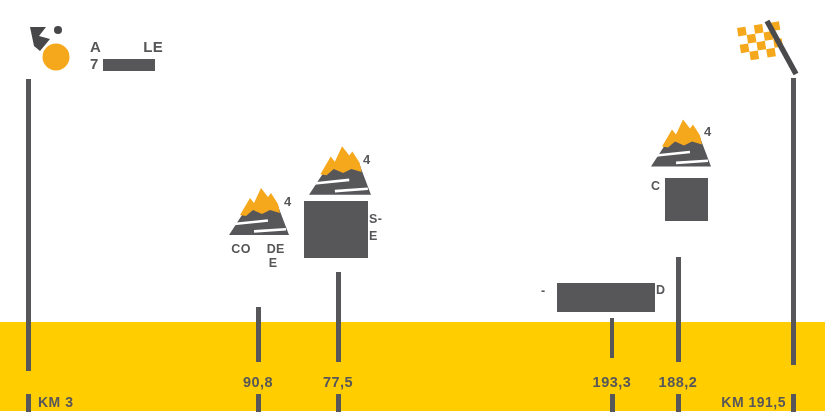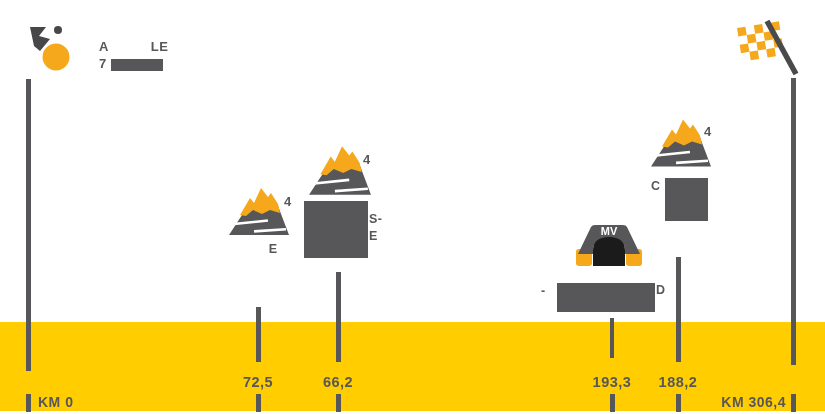--- a/index.html
+++ b/index.html
@@ -19,21 +19,21 @@
   
   .tick{background:#57575a;width:5px;height:18px;top:394px;}
   #t-start{left:26px;} #t-c1{left:256px;} #t-c2{left:336px;}
   #t-tv{left:610px;} #t-c3{left:676px;} #t-finish{left:791px;}
   
   .kmnum{top:374px;width:60px;text-align:center;font-size:14.5px;font-weight:700;letter-spacing:.5px;}
   #km-c1{left:228px;} #km-c2{left:308px;} #km-tv{left:582px;} #km-c3{left:648px;}
   .kmend{top:394px;font-size:14px;font-weight:700;letter-spacing:.5px;}
   #km-start{left:38px;} #km-finish{left:686px;width:100px;text-align:right;}
   
-  .lbl{font-size:13px;font-weight:700;letter-spacing:.4px;line-height:17px;margin-left:9px;}
+  .lbl{font-size:15px;font-weight:700;letter-spacing:.4px;line-height:17px;}
   .small-lbl{font-size:12.5px;font-weight:700;letter-spacing:.3px;}
   #start-label{left:90px;top:38px;}
   #finish-label{left:664px;top:38px;}
   .gap{display:inline-block;height:1px;}
   .g42{width:42px;} .g34{width:34px;} .g16{width:16px;} .g30{width:30px;}
   .redact{background:#57575a;display:inline-block;}
   .redact-abs{background:#57575a;position:absolute;}
   .r-inline{width:52px;height:12px;vertical-align:middle;}
   .r-fin{width:46px;height:12px;vertical-align:middle;}
   #c1-label{left:203px;top:242px;width:110px;text-align:center;}
@@ -76,47 +76,39 @@
   <div class="abs" id="c1-icon">
     <svg width="62" height="52" viewBox="0 0 62 52">
       <polygon points="1,50 14,30 22,18 26,23 33,5 40,14 43,10 50,21 61,50" fill="#57575a"></polygon>
       <polygon points="12,30 22,13 26,18 33,3 40,12 43,8 50,19 52,28 42,25 34,29 25,25 18,31" fill="#F5A81C"></polygon>
       <rect x="6" y="36" width="34" height="2.6" fill="#fff" transform="rotate(-6 23 37)"></rect>
       <rect x="26" y="44" width="32" height="2.6" fill="#fff" transform="rotate(-4 42 45)"></rect>
     </svg>
   </div>
   <div class="abs cat-badge" id="b1">4</div>
   <div class="abs small-lbl" id="c1-label">
+    <div><span>CO</span><span class="gap g16"></span><span>DE</span></div>
     <div><span class="gap g30"></span><span>E</span></div>
   </div>
   <div class="abs vline" id="c1-line"></div>
 
   <div class="abs" id="c2-icon">
     <svg width="64" height="54" viewBox="0 0 62 52">
       <polygon points="1,50 14,30 22,18 26,23 33,5 40,14 43,10 50,21 61,50" fill="#57575a"></polygon>
       <polygon points="12,30 22,13 26,18 33,3 40,12 43,8 50,19 52,28 42,25 34,29 25,25 18,31" fill="#F5A81C"></polygon>
       <rect x="6" y="36" width="34" height="2.6" fill="#fff" transform="rotate(-6 23 37)"></rect>
       <rect x="26" y="44" width="32" height="2.6" fill="#fff" transform="rotate(-4 42 45)"></rect>
     </svg>
   </div>
   <div class="abs cat-badge" id="b2">4</div>
   <div class="abs redact-abs" id="c2-redact"></div>
   <div class="abs small-lbl" id="c2-frag1">S-</div>
   <div class="abs small-lbl" id="c2-frag2">E</div>
   <div class="abs vline" id="c2-line"></div>
 
-  <div class="abs" id="tv-icon">
-    <svg width="68" height="46" viewBox="0 0 68 46">
-      <path d="M18,44 V28 Q18,13 34,13 Q50,13 50,28 V44 Z" fill="#1b1b1b"></path>
-      <rect x="1" y="27" width="16" height="17" rx="3" fill="#F5A81C"></rect>
-      <rect x="51" y="27" width="16" height="17" rx="3" fill="#F5A81C"></rect>
-      <path d="M3,32 L16,5 Q17,3 20,3 H48 Q51,3 52,5 L65,32 H50 V29 Q50,15 34,15 Q18,15 18,29 V32 Z" fill="#57575a"></path>
-      <text x="34" y="13" text-anchor="middle" font-size="11" font-weight="bold" fill="#ffffff" font-family="Liberation Sans, sans-serif">MV</text>
-    </svg>
-  </div>
   <div class="abs small-lbl" id="tv-dash">-</div>
   <div class="abs redact-abs" id="tv-redact"></div>
   <div class="abs small-lbl" id="tv-frag">D</div>
   <div class="abs vline" id="tv-line"></div>
 
   <div class="abs" id="c3-icon">
     <svg width="62" height="55" viewBox="0 0 62 52">
       <polygon points="1,50 14,30 22,18 26,23 33,5 40,14 43,10 50,21 61,50" fill="#57575a"></polygon>
       <polygon points="12,30 22,13 26,18 33,3 40,12 43,8 50,19 52,28 42,25 34,29 25,25 18,31" fill="#F5A81C"></polygon>
       <rect x="6" y="36" width="34" height="2.6" fill="#fff" transform="rotate(-6 23 37)"></rect>
@@ -146,20 +138,20 @@
     </svg>
   </div>
 
   <div class="abs tick" id="t-start"></div>
   <div class="abs tick" id="t-c1"></div>
   <div class="abs tick" id="t-c2"></div>
   <div class="abs tick" id="t-tv"></div>
   <div class="abs tick" id="t-c3"></div>
   <div class="abs tick" id="t-finish"></div>
 
-  <div class="abs kmnum" id="km-c1">72,5</div>
-  <div class="abs kmnum" id="km-c2">66,2</div>
+  <div class="abs kmnum" id="km-c1">90,8</div>
+  <div class="abs kmnum" id="km-c2">77,5</div>
   <div class="abs kmnum" id="km-tv">193,3</div>
   <div class="abs kmnum" id="km-c3">188,2</div>
-  <div class="abs kmend" id="km-start">KM 0</div>
-  <div class="abs kmend" id="km-finish">KM 306,4</div>
+  <div class="abs kmend" id="km-start">KM 3</div>
+  <div class="abs kmend" id="km-finish">KM 191,5</div>
 
 </div>
 
 </body></html>

